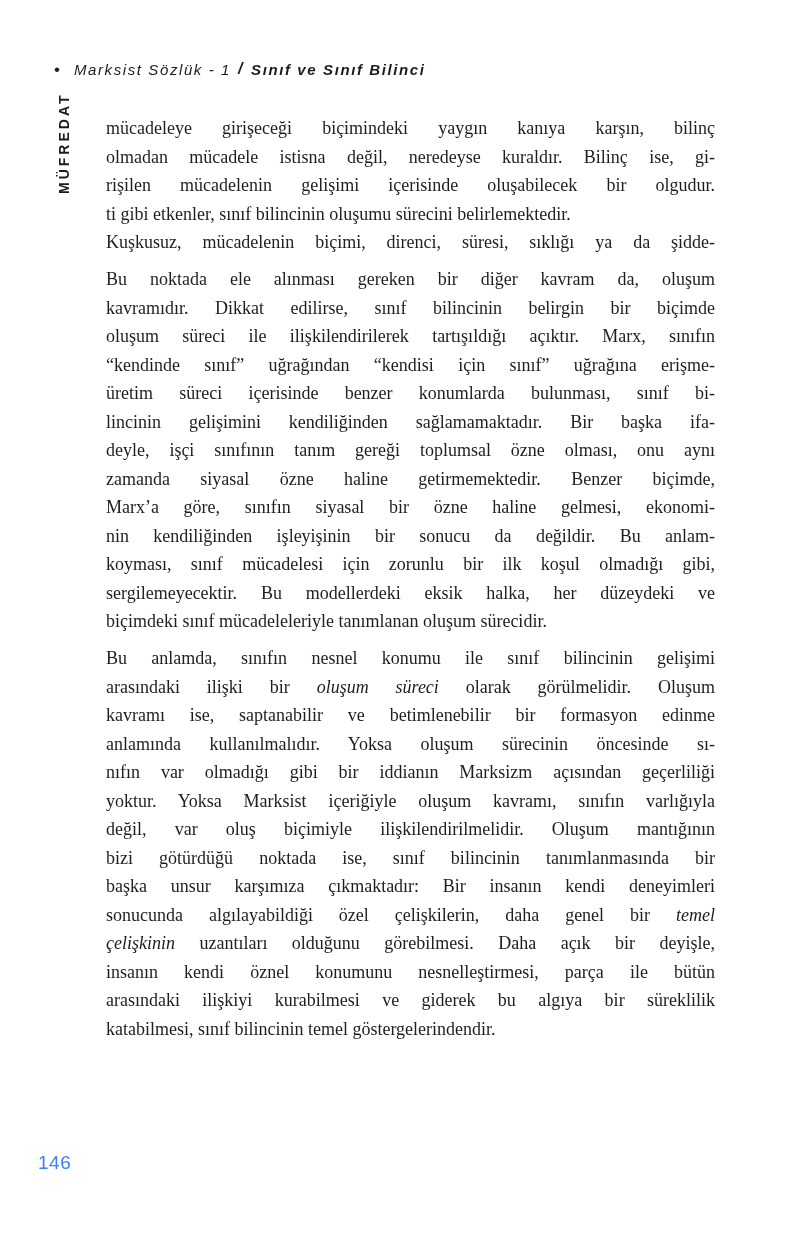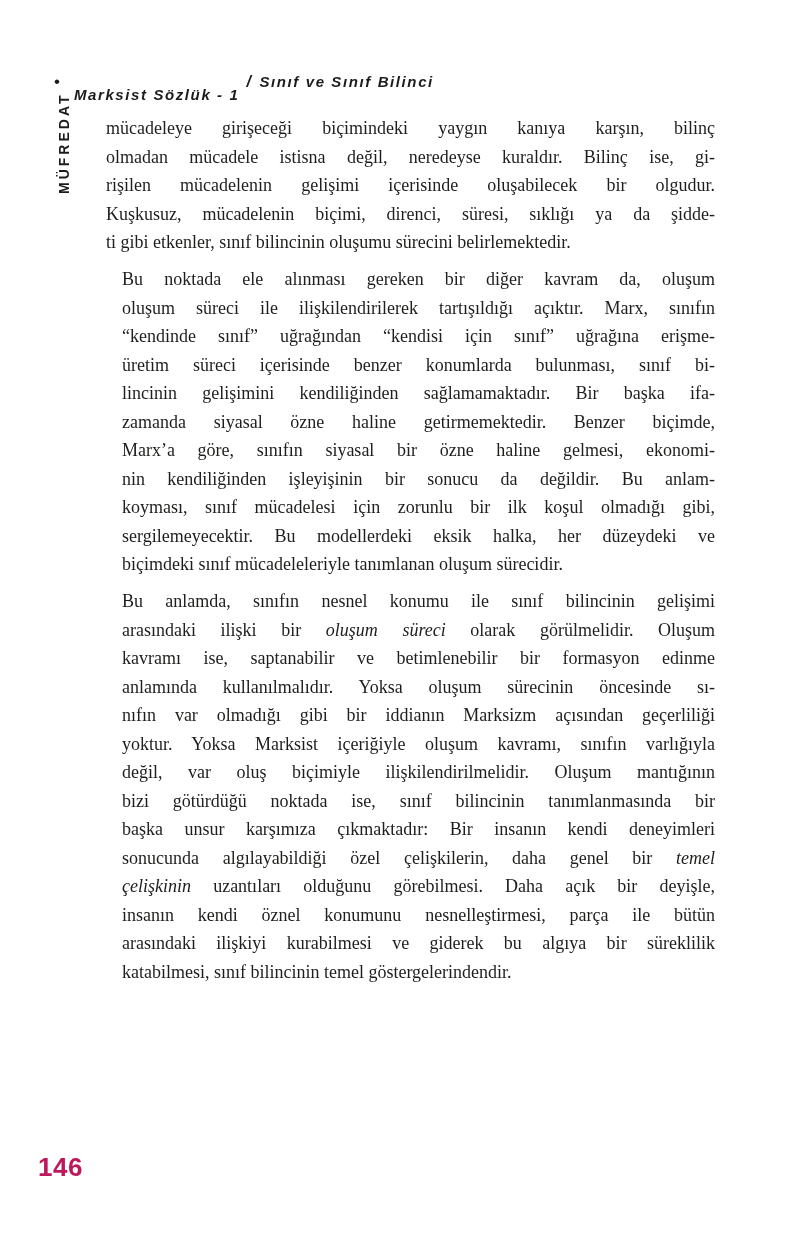--- a/index.html
+++ b/index.html
@@ -31,22 +31,21 @@
     color: #1c1c1a;
   }
   .running-header .bullet {
     font-style: normal;
     font-size: 17px;
     letter-spacing: 0;
     margin-right: 14px;
     line-height: 1;
   }
   .running-header .series {
-    font-weight: 700;
-    margin-top: 26px;
+    font-weight: 400;
   }
   .running-header .sep {
     font-weight: 800;
     margin: 0 7px;
     font-size: 16px;
   }
   .running-header .chapter {
     font-weight: 800;
   }
 
@@ -71,42 +70,42 @@
     position: absolute;
     left: 106px;
     top: 114px;
     width: 609px;
     font-family: "Liberation Serif", "DejaVu Serif", serif;
     font-size: 18px;
     line-height: 28.5px;
     color: #1e1e1c;
   }
   .para { margin: 0; }
-  .para + .para { margin-top: 8.5px; margin-left: 16px; }
+  .para + .para { margin-top: 8.5px; }
   .line {
     text-align: justify;
     text-align-last: justify;
     height: 28.5px;
     overflow: hidden;
   }
   .line.last {
     text-align-last: left;
   }
   .line i { font-style: italic; }
 
   
   .page-number {
     position: absolute;
     left: 38px;
     top: 1152px;
     font-family: "Liberation Sans", sans-serif;
-    font-weight: 700;
-    font-size: 26px;
+    font-weight: 400;
+    font-size: 19px;
     letter-spacing: 0.5px;
-    color: #be185d;
+    color: #3b82f6;
   }
 </style>
 </head>
 <body>
 
 <div class="page">
 
   <div class="running-header">
     <span class="bullet">•</span>
     <span class="series">Marksist Sözlük - 1</span>
@@ -114,29 +113,31 @@
     <span class="chapter">Sınıf ve Sınıf Bilinci</span>
   </div>
 
   <div class="margin-label">MÜFREDAT</div>
 
   <div class="body-text">
       <div class="para">
         <div class="line">mücadeleye girişeceği biçimindeki yaygın kanıya karşın, bilinç</div>
         <div class="line">olmadan mücadele istisna değil, neredeyse kuraldır. Bilinç ise, gi-</div>
         <div class="line">rişilen mücadelenin gelişimi içerisinde oluşabilecek bir olgudur.</div>
+        <div class="line last">ti gibi etkenler, sınıf bilincinin oluşumu sürecini belirlemektedir.</div>
         <div class="line">Kuşkusuz, mücadelenin biçimi, direnci, süresi, sıklığı ya da şidde-</div>
-        <div class="line last">ti gibi etkenler, sınıf bilincinin oluşumu sürecini belirlemektedir.</div>
       </div>
       <div class="para">
         <div class="line">Bu noktada ele alınması gereken bir diğer kavram da, oluşum</div>
+        <div class="line">kavramıdır. Dikkat edilirse, sınıf bilincinin belirgin bir biçimde</div>
         <div class="line">oluşum süreci ile ilişkilendirilerek tartışıldığı açıktır. Marx, sınıfın</div>
         <div class="line">“kendinde sınıf” uğrağından “kendisi için sınıf” uğrağına erişme-</div>
         <div class="line">üretim süreci içerisinde benzer konumlarda bulunması, sınıf bi-</div>
         <div class="line">lincinin gelişimini kendiliğinden sağlamamaktadır. Bir başka ifa-</div>
+        <div class="line">deyle, işçi sınıfının tanım gereği toplumsal özne olması, onu aynı</div>
         <div class="line">zamanda siyasal özne haline getirmemektedir. Benzer biçimde,</div>
         <div class="line">Marx’a göre, sınıfın siyasal bir özne haline gelmesi, ekonomi-</div>
         <div class="line">nin kendiliğinden işleyişinin bir sonucu da değildir. Bu anlam-</div>
         <div class="line">koyması, sınıf mücadelesi için zorunlu bir ilk koşul olmadığı gibi,</div>
         <div class="line">sergilemeyecektir. Bu modellerdeki eksik halka, her düzeydeki ve</div>
         <div class="line last">biçimdeki sınıf mücadeleleriyle tanımlanan oluşum sürecidir.</div>
       </div>
       <div class="para">
         <div class="line">Bu anlamda, sınıfın nesnel konumu ile sınıf bilincinin gelişimi</div>
         <div class="line">arasındaki ilişki bir <i>oluşum süreci</i> olarak görülmelidir. Oluşum</div>

